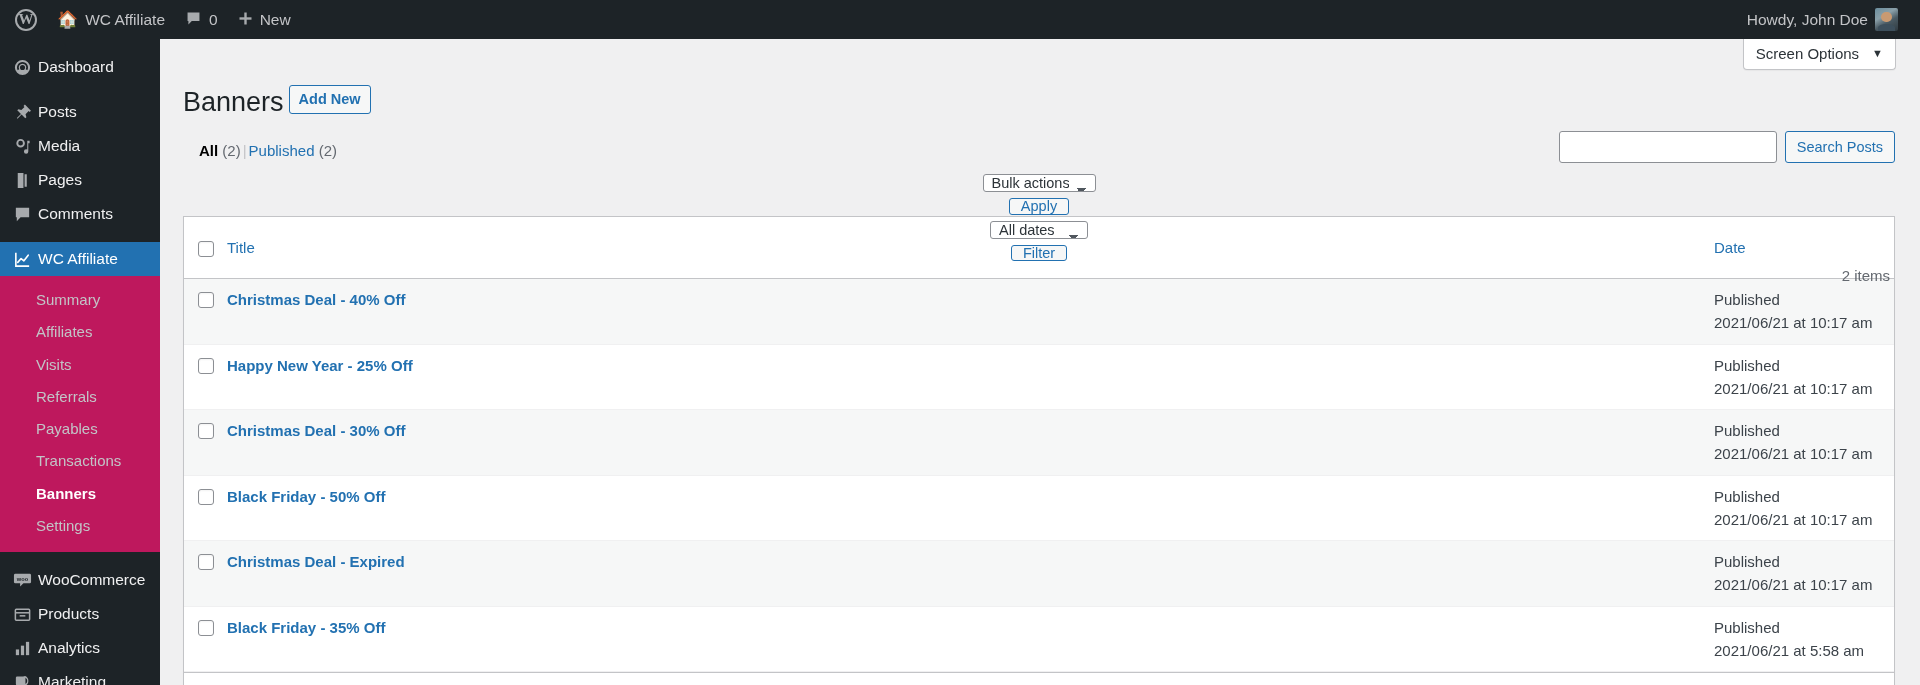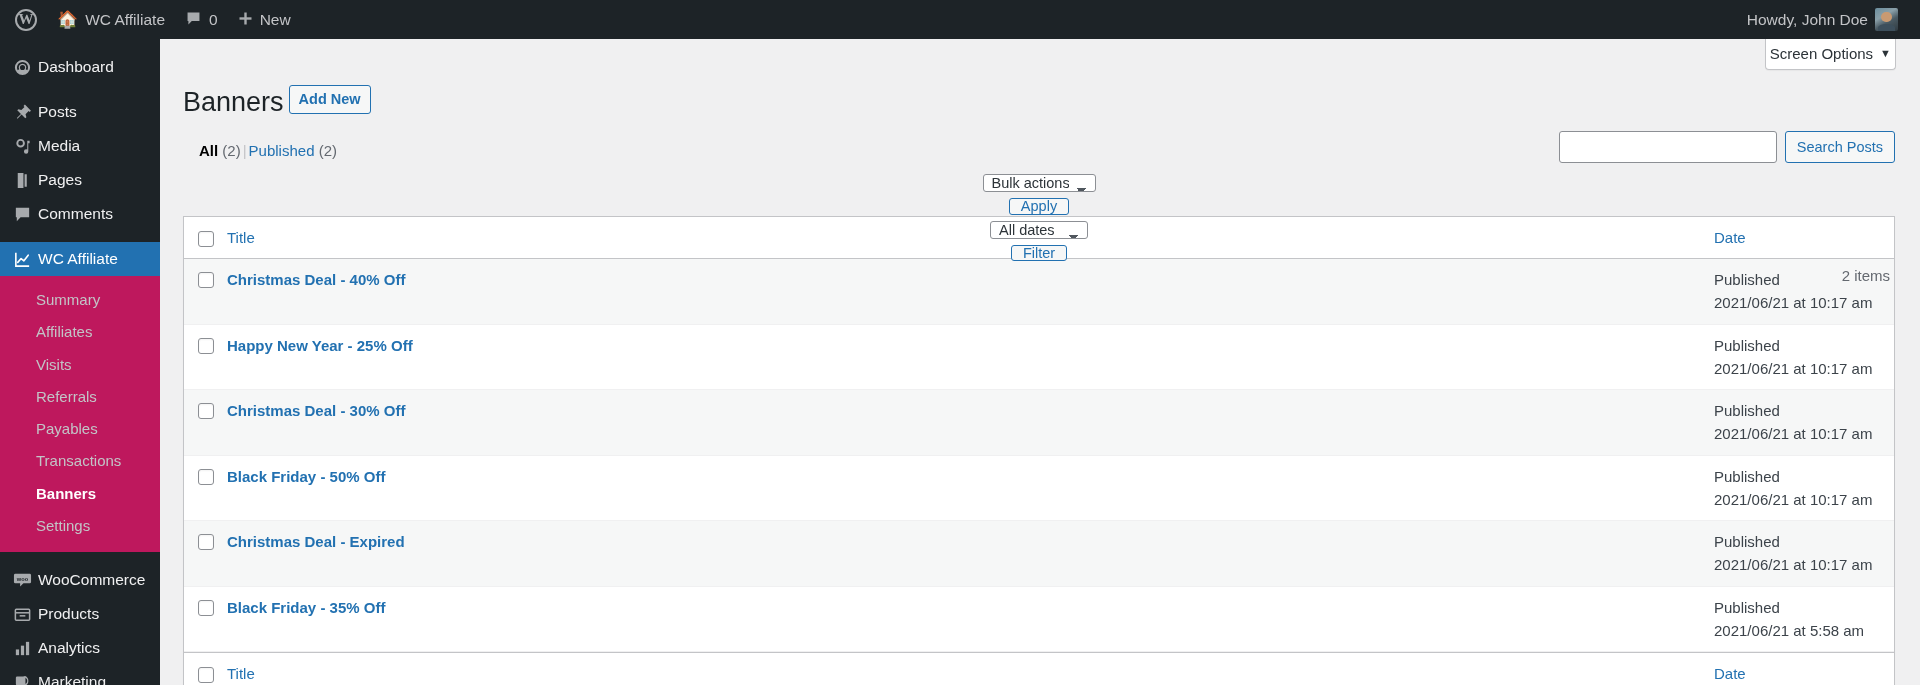--- a/index.html
+++ b/index.html
@@ -140,26 +140,26 @@
   .screen-meta {
     position: absolute;
     top: 0; right: 24px;
     display: flex;
   }
   .screen-options-btn {
     background: #fff;
     border: 1px solid #c3c4c7;
     border-top: none;
     border-radius: 0 0 4px 4px;
-    padding: 6px 4px 7px;
+    padding: 6px 12px 7px;
     font-size: 15px;
     color: #2c3338;
     cursor: pointer;
     box-shadow: 0 1px 1px rgba(0,0,0,.04);
-    display: flex; align-items: center; gap: 7px;
+    display: flex; align-items: center; gap: 13px;
   }
   .caret-down { font-size: 11px; line-height: 1; }
 
   .wrap {
     position: absolute;
     top: 37px; left: 23px;
     width: 1712px;
   }
 
   h1.page-title {
@@ -282,21 +282,21 @@
     box-shadow: 0 1px 1px rgba(0,0,0,.04);
     clear: both;
   }
   table.wp-list-table thead th,
   table.wp-list-table tfoot th {
     background: #fff;
     font-weight: 400;
     text-align: left;
     font-size: 15px;
     color: #2271b1;
-    padding: 12px 10px;
+    padding: 22px 10px;
     border-bottom: 1px solid #c3c4c7;
     vertical-align: middle;
   }
   table.wp-list-table tfoot th {
     border-bottom: none;
     border-top: 1px solid #c3c4c7;
   }
   th.col-cb, td.col-cb {
     width: 2.2em;
     padding: 11px 0 11px 14px !important;

